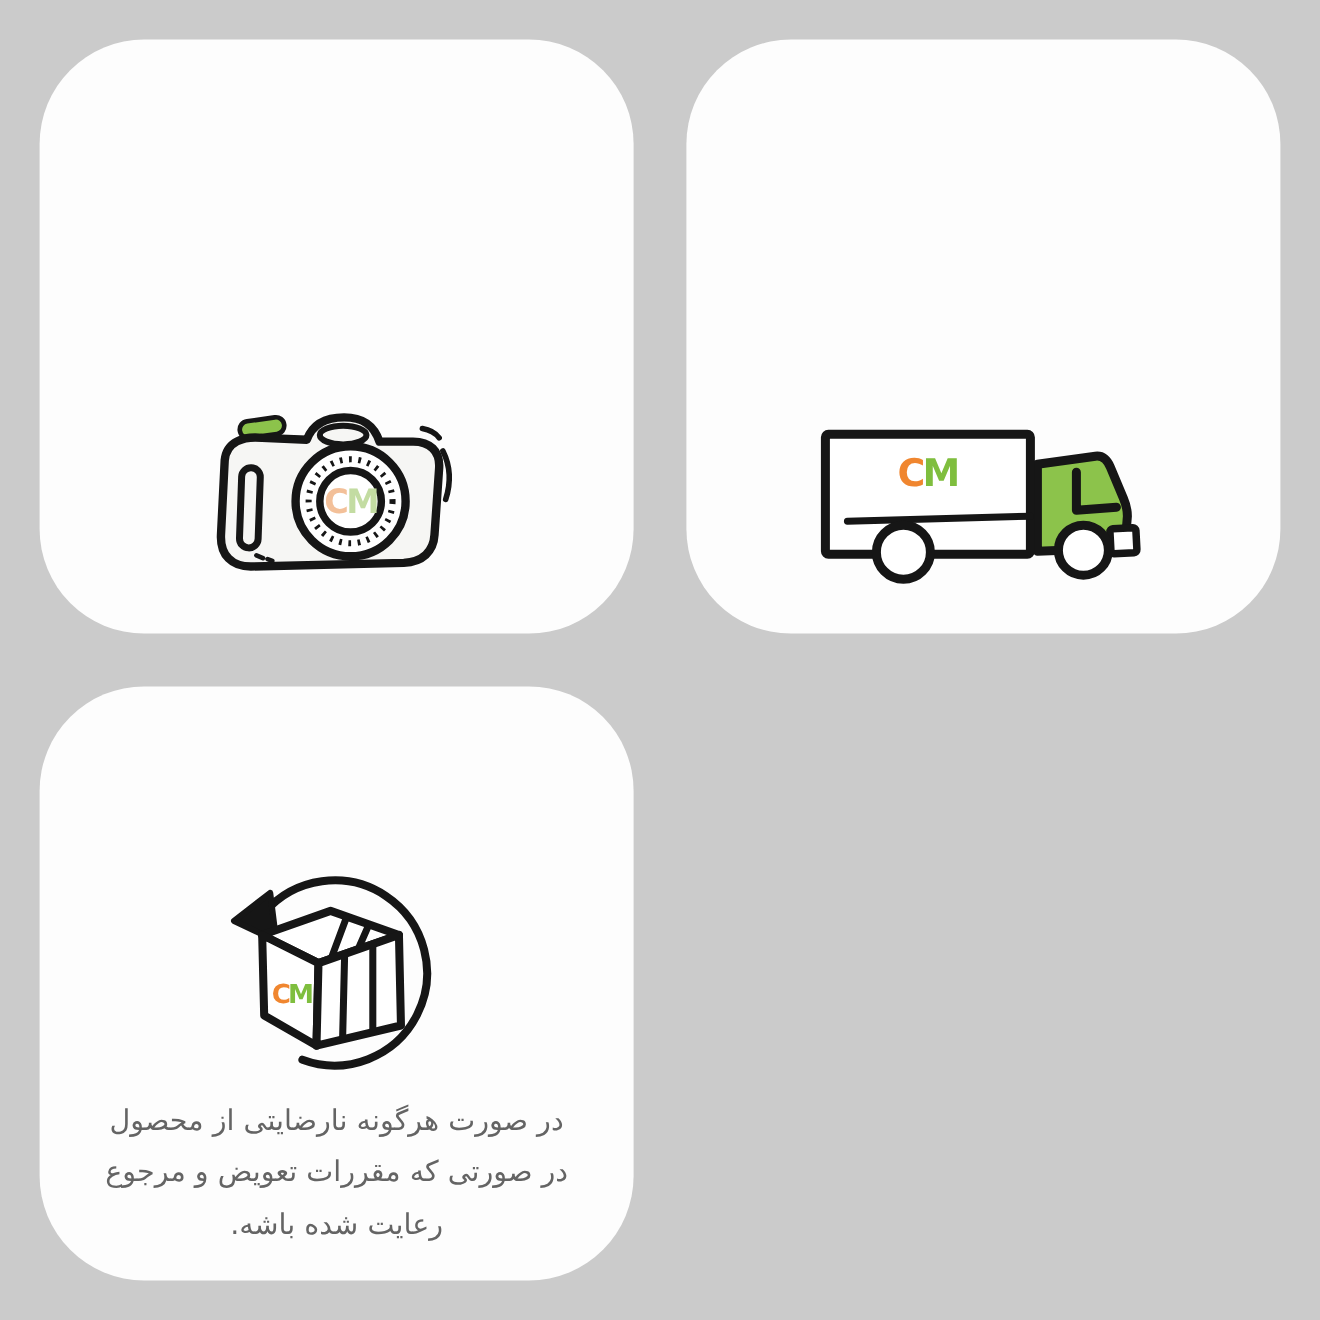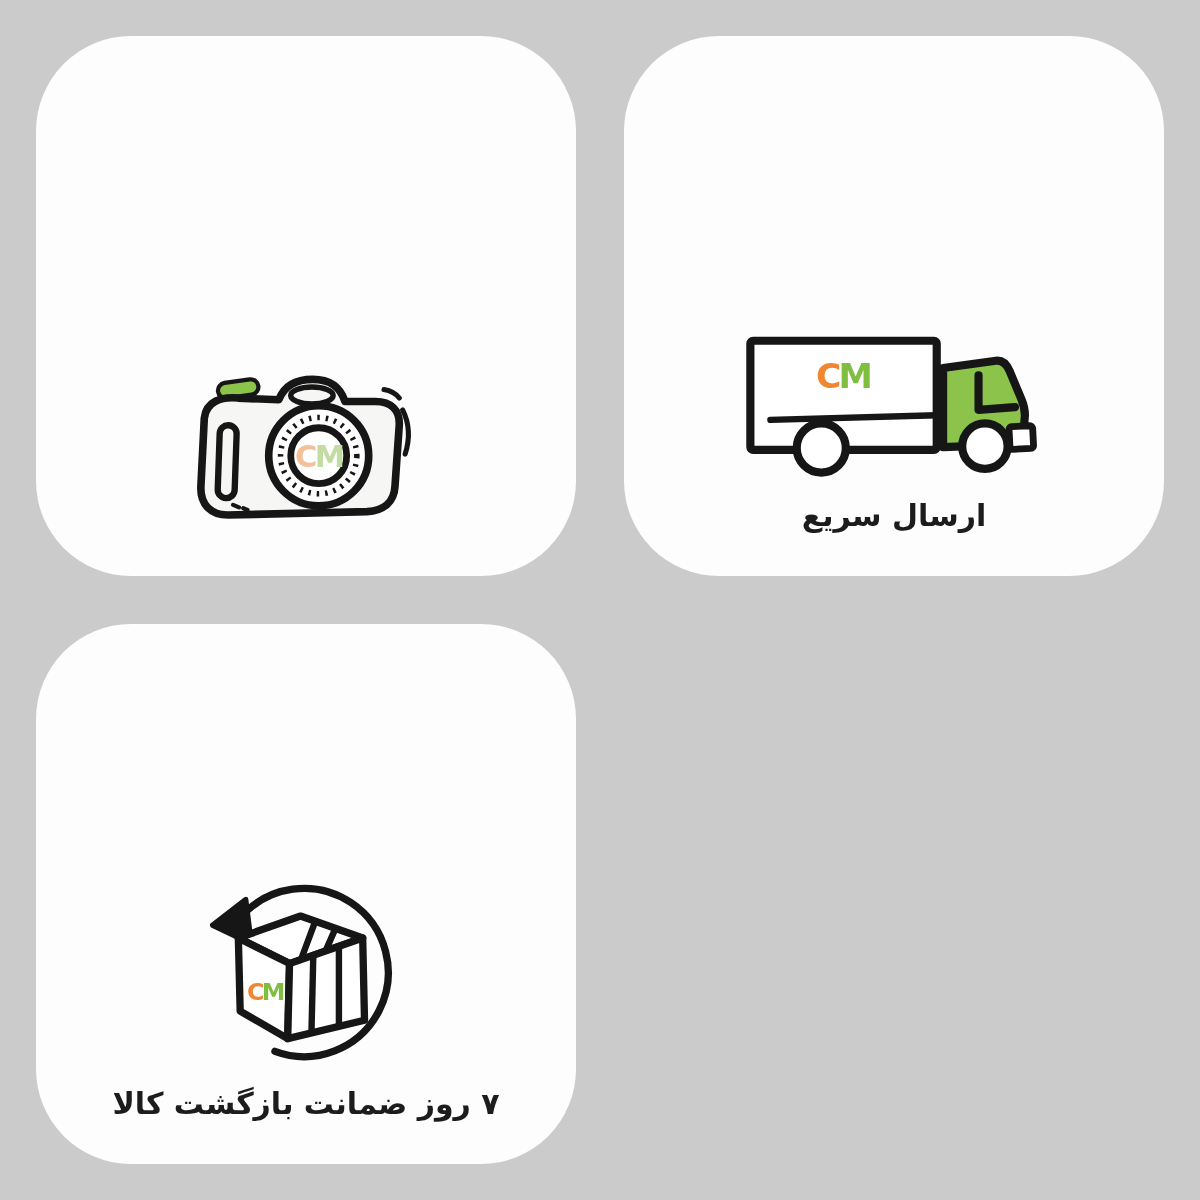--- a/index.html
+++ b/index.html
@@ -92,34 +92,33 @@
         <path d="M224 44 L282 36 C290 35 294 40 297 47 L310 78 C313 85 314 90 314 96 L312 120 C312 126 308 128 302 128 L224 131 Z" fill="#8cc34b" stroke="#161616" stroke-width="9" stroke-linejoin="round"></path>
         <path d="M263 52 L263 90 L303 87" fill="none" stroke="#161616" stroke-width="9" stroke-linecap="round" stroke-linejoin="round"></path>
         <rect x="297" y="108" width="26" height="25" rx="3" fill="#ffffff" stroke="#161616" stroke-width="7.5" transform="rotate(-3 310 120)"></rect>
         <rect x="12" y="14" width="205" height="120" rx="3" fill="#ffffff" stroke="#161616" stroke-width="9" stroke-linejoin="round"></rect>
         <path d="M34 101 L217 96" fill="none" stroke="#161616" stroke-width="7" stroke-linecap="round"></path>
         <text class="logo-text" x="114" y="66" font-size="38" text-anchor="middle"><tspan class="logo-c">C</tspan><tspan class="logo-m">M</tspan></text>
         <circle cx="90" cy="132" r="27" fill="#ffffff" stroke="#161616" stroke-width="9"></circle>
         <circle cx="270" cy="130" r="25" fill="#ffffff" stroke="#161616" stroke-width="9"></circle>
       </svg>
     </div>
-    <h2 class="card-title" dir="rtl">ارسال سریع</h2>
   </section>
 
   <section class="card">
     <div class="icon-wrap">
       <svg width="252" height="192" viewBox="0 0 260 210" aria-hidden="true">
         <path d="M96 194 A92 92 0 1 0 58 48" fill="none" stroke="#161616" stroke-width="8" stroke-linecap="round"></path>
         <path d="M64 28 L28 56 L70 76 Z" fill="#161616" stroke="#161616" stroke-width="6" stroke-linejoin="round"></path>
         <path d="M56 70 L124 46 L192 70 L112 98 Z" fill="#ffffff" stroke="#161616" stroke-width="8" stroke-linejoin="round"></path>
         <path d="M140 52 L124 95" fill="none" stroke="#161616" stroke-width="7" stroke-linecap="round"></path>
         <path d="M162 60 L144 101" fill="none" stroke="#161616" stroke-width="7" stroke-linecap="round"></path>
         <path d="M56 70 L112 98 L110 180 L58 150 Z" fill="#ffffff" stroke="#161616" stroke-width="8" stroke-linejoin="round"></path>
         <path d="M112 98 L192 70 L194 160 L110 180 Z" fill="#ffffff" stroke="#161616" stroke-width="8" stroke-linejoin="round"></path>
         <path d="M138 89 L136 172" fill="none" stroke="#161616" stroke-width="7" stroke-linecap="round"></path>
         <path d="M166 79 L166 166" fill="none" stroke="#161616" stroke-width="7" stroke-linecap="round"></path>
         <text class="logo-text" x="85" y="138" font-size="26" text-anchor="middle"><tspan class="logo-c">C</tspan><tspan class="logo-m">M</tspan></text>
       </svg>
     </div>
-    <h2 class="card-title" dir="rtl">۷ روز ضمانت بازگشت کالا</h2>
+    <p class="card-body" dir="rtl">در صورت هرگونه نارضایتی از محصول در صورتی که مقررات تعویض و مرجوع رعایت شده باشه.</p>
   </section>
 
 </main>
 
 </body></html>

